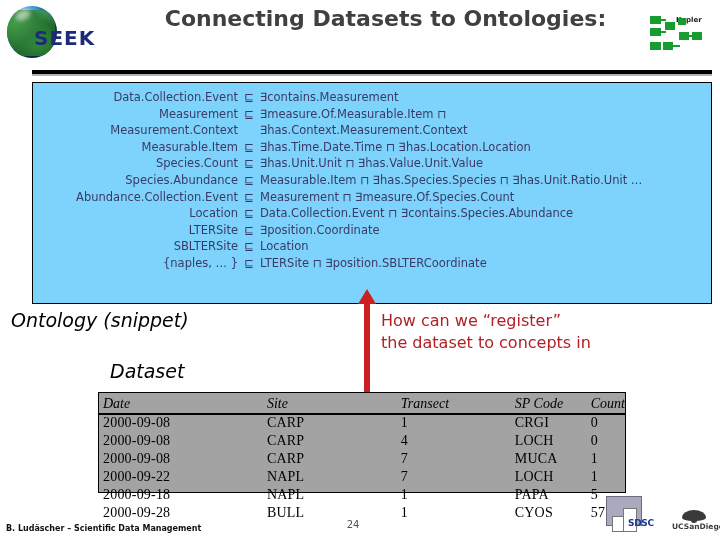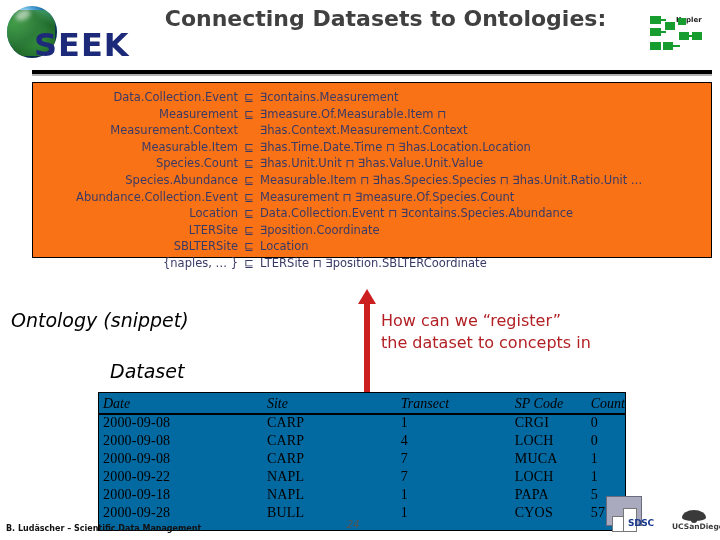--- a/index.html
+++ b/index.html
@@ -30,21 +30,21 @@
       radial-gradient(ellipse at 75% 22%, #4aa84a 0%, rgba(74,168,74,0) 55%);
     opacity:.95;
   }
   #seek-globe:after{
     content:"";position:absolute;left:8px;top:4px;width:16px;height:10px;border-radius:50%;
     background:rgba(255,255,255,.55);filter:blur(2px);transform:rotate(-25deg);
   }
   #seek-word{
     position:absolute;left:31px;top:22px;
     font-family:"DejaVu Sans", sans-serif;
-    font-weight:bold;font-size:32px;letter-spacing:1px;
+    font-weight:bold;font-size:20px;letter-spacing:1px;
     color:#1d2a7a;
     -webkit-text-stroke:0px;
   }
 
   #slide-title{
     position:absolute;left:133px;top:6px;width:505px;
     font-family:"DejaVu Sans", sans-serif;
     font-weight:bold;font-size:22px;line-height:26px;
     color:#404040;
     text-align:center;
@@ -58,22 +58,22 @@
   .knode{position:absolute;background:#179c2f;}
   #title-rule{
     position:absolute;left:32px;top:70px;width:680px;height:4px;background:#000;
   }
   #title-rule2{
     position:absolute;left:32px;top:74px;width:680px;height:2px;background:#b3b3b3;
   }
 
   
   #ontology-box{
-    position:absolute;left:32px;top:82px;width:680px;height:176px;
-    border:1px solid #000;background:#f97316;box-sizing:border-box;
+    position:absolute;left:32px;top:82px;width:680px;height:222px;
+    border:1px solid #000;background:#7dd3fc;box-sizing:border-box;
   }
   #ontology-list{
     position:absolute;left:0;top:6px;width:100%;
     font-family:"DejaVu Sans", sans-serif;
     font-size:11.5px;line-height:16.6px;color:#3a3a66;
     white-space:nowrap;
   }
   .ax{display:block;height:16.6px;}
   .ax .lhs{
     display:inline-block;width:205px;text-align:right;padding-right:0;
@@ -101,22 +101,22 @@
     position:absolute;left:6px;top:13px;width:6px;height:94px;background:#cc1f1f;
   }
   #registration-arrow .head{
     position:absolute;left:0;top:0;width:0;height:0;
     border-left:9px solid transparent;border-right:9px solid transparent;
     border-bottom:15px solid #cc1f1f;
   }
 
   
   #dataset-table{
-    position:absolute;left:98px;top:392px;width:528px;height:139px;
-    background:#0369a1;border:1px solid #000;box-sizing:border-box;
+    position:absolute;left:98px;top:392px;width:528px;height:101px;
+    background:#a3a3a3;border:1px solid #000;box-sizing:border-box;
   }
   #dataset-table .hdr-rule{
     position:absolute;left:0;top:20px;width:100%;height:2px;background:#000;
   }
   #dataset-table table{
     border-collapse:collapse;width:100%;
     font-family:"Liberation Serif", serif;font-size:14px;color:#000;
   }
   #dataset-table th{
     font-style:italic;font-weight:normal;text-align:left;
@@ -132,21 +132,21 @@
   .col-count{width:auto;}
   #dataset-table tbody td{letter-spacing:.2px;}
 
   
   #footer-credit{
     position:absolute;left:6px;top:524px;
     font-family:"DejaVu Sans", sans-serif;font-size:8px;font-weight:bold;color:#111;
   }
   #page-number{
     position:absolute;left:341px;top:519px;width:24px;text-align:center;
-    font-family:"DejaVu Sans", sans-serif;font-size:10px;color:#555;font-style:italic;
+    font-family:"DejaVu Sans", sans-serif;font-size:10px;color:#555;
   }
   #footer-logos{position:absolute;left:612px;top:504px;width:106px;height:34px;}
   #sdsc-logo{position:absolute;left:0;top:4px;width:56px;height:26px;}
   #sdsc-mark{position:absolute;left:0;top:0;width:26px;height:24px;}
   #sdsc-mark .bar{position:absolute;background:#ffffff;border:1px solid #777;}
   #sdsc-word{
     position:absolute;left:16px;top:10px;
     font-family:"DejaVu Sans", sans-serif;font-weight:bold;font-size:9px;color:#1a3a8f;
     letter-spacing:-.3px;
   }

